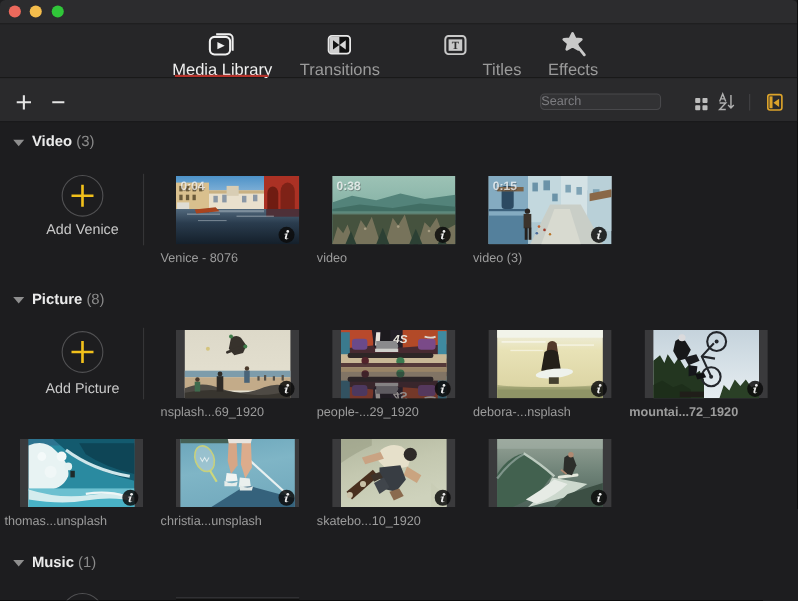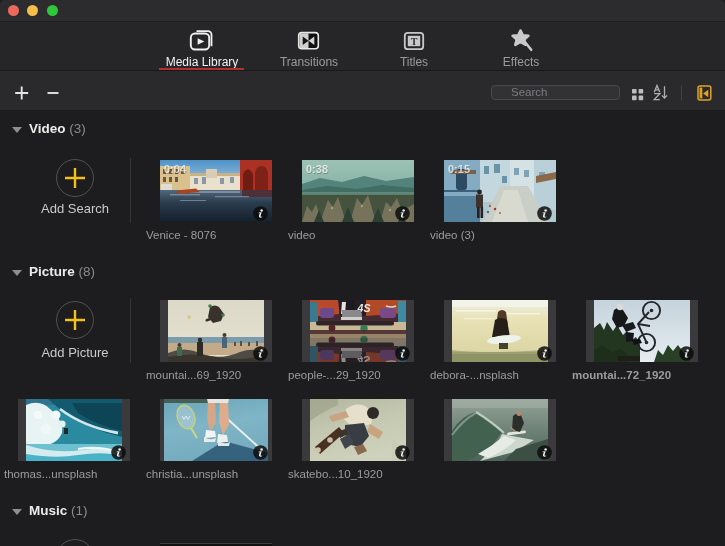--- a/index.html
+++ b/index.html
@@ -1,25 +1,25 @@
 <!DOCTYPE html>
 <html><head>
 <meta charset="utf-8">
 <style>
 html,body{margin:0;padding:0;background:#000;}
 #win{position:relative;width:725px;height:546px;overflow:hidden;background:#1d1d1f;font-family:"Liberation Sans",sans-serif;}
 .abs{position:absolute;}
 #titlebar{left:0;top:0;width:725px;height:21px;background:#2c2c2e;border-bottom:1px solid #1e1e20;border-radius:5px 5px 0 0;}
 .light{position:absolute;top:5px;width:11px;height:11px;border-radius:50%;}
 #tabbar{left:0;top:22px;width:725px;height:48px;background:#262628;border-bottom:1px solid #191919;}
-.tablab{position:absolute;top:33px;width:120px;text-align:center;font-size:12px;color:#9b9b9b;}
+.tablab{position:absolute;top:33px;width:120px;text-align:center;font-size:15px;color:#9b9b9b;}
 .tablab.on{color:#f2f2f2;}
 #underline{position:absolute;left:159px;top:46px;width:85px;height:2px;background:#b2312a;}
 #toolbar{left:0;top:71px;width:725px;height:39px;background:#2a2a2c;border-bottom:1px solid #19191b;}
-#search{position:absolute;left:491px;top:14px;width:108px;height:13px;background:#323234;border:1px solid #48484b;border-radius:4px;font-size:11.5px;color:#7d7d81;line-height:13px;padding-left:19px;}
+#search{position:absolute;left:491px;top:14px;width:108px;height:13px;background:#323234;border:1px solid #48484b;border-radius:4px;font-size:11.5px;color:#7d7d81;line-height:13px;}
 #content{left:0;top:111px;width:725px;height:435px;background:#1d1d1f;}
 .hdr{position:absolute;left:29px;font-size:13.5px;font-weight:700;color:#ebebeb;}
 .hdr span{color:#8a8a8a;font-weight:400;}
 .tri{position:absolute;left:12px;width:0;height:0;border-left:5px solid transparent;border-right:5px solid transparent;border-top:6px solid #8e8e8e;}
 .addc{position:absolute;left:56px;width:36px;height:36px;border:1px solid #515153;border-radius:50%;}
 .addlab{position:absolute;left:15px;width:120px;text-align:center;font-size:13px;color:#c9c9c9;}
 .vsep{position:absolute;left:130px;width:1px;background:#353537;}
 .cap{position:absolute;width:140px;text-align:left;font-size:11.5px;color:#9c9c9c;white-space:nowrap;}
 .tile{position:absolute;width:112px;height:62px;}
 svg{display:block;}
@@ -48,21 +48,21 @@
 
       <rect x="404.8" y="10.8" width="18.4" height="16.4" rx="3" fill="none" stroke="#c9c9c9" stroke-width="1.8"></rect>
       <rect x="407.8" y="13.8" width="12.4" height="10.4" fill="#c9c9c9"></rect>
       <text x="414" y="22.6" font-size="10" font-weight="700" font-family="Liberation Serif,serif" fill="#2e2e2e" text-anchor="middle">T</text>
 
       <path d="M520.5 8.5 L522.8 13.4 L528.4 13.8 L524.2 17.4 L525.7 22.8 L520.5 19.9 L515.3 22.8 L516.8 17.4 L512.6 13.8 L518.2 13.4 Z" fill="#c9c9c9" stroke="#c9c9c9" stroke-width="2.6" stroke-linejoin="round"></path>
       <path d="M524.5 19.5 L531.2 27.8" stroke="#c9c9c9" stroke-width="2.6" stroke-linecap="round"></path>
     </svg>
     <div class="tablab on" style="left:142px;">Media Library</div>
     <div class="tablab" style="left:249px;">Transitions</div>
-    <div class="tablab" style="left:354px;">Titles</div>
+    <div class="tablab" style="left:354px;text-align:right;">Titles</div>
     <div class="tablab" style="left:461px;">Effects</div>
     <div id="underline"></div>
   </div>
   <div id="toolbar" class="abs">
     <svg class="abs" style="left:0;top:0;" width="725" height="39" viewBox="0 0 725 39">
 
       <path d="M21.7 15.5 V28.5 M15.2 22 H28.2" stroke="#e4e4e4" stroke-width="1.9"></path>
       <path d="M47.5 22 H58.5" stroke="#e4e4e4" stroke-width="1.9"></path>
 
       <g fill="#bdbdbd">
@@ -87,21 +87,21 @@
     <div id="search">Search</div>
   </div>
   <div id="content" class="abs">
     <div class="tri" style="top:16px;"></div>
     <div class="hdr" style="top:10px;">Video <span>(3)</span></div>
     <div class="addc" style="top:48px;">
         <svg width="36" height="36">
           <path d="M18 8 V28 M8 18 H28" stroke="#f1c01b" stroke-width="2.4"></path>
         </svg>
       </div>
-    <div class="addlab" style="top:89.5px;">Add Search</div>
+    <div class="addlab" style="top:89.5px;">Add Venice</div>
     <div class="vsep" style="top:47px;height:65px;"></div>
     <svg class="tile" style="left:160px;top:49px;" width="112" height="62" viewBox="0 0 112 62">
       <defs>
         <linearGradient id="v1sky" x1="0" y1="0" x2="0" y2="1">
             <stop offset="0" stop-color="#4d92c8"></stop>
             <stop offset="1" stop-color="#b5d0e6"></stop>
           </linearGradient>
         <linearGradient id="v1wat" x1="0" y1="0" x2="0" y2="1">
             <stop offset="0" stop-color="#51687c"></stop>
             <stop offset="0.4" stop-color="#2a3c4e"></stop>
@@ -393,21 +393,21 @@
         <path d="M46 40 l8 -1 2 4 -8 2 z" fill="#101113"></path>
       </g>
       <g transform="translate(100.5,53.5)">
           <circle r="7.3" fill="#0c0c0c" opacity="0.85"></circle>
           <g fill="#ececec">
             <circle cx="1.1" cy="-3.1" r="1.25"></circle>
             <path d="M-1.8 -0.9 L1.15 -1.35 L0.1 2.6 Q-0.1 3.6 0.9 3.3 L2 2.9 Q0.9 4.4 -0.6 4.1 Q-2 3.8 -1.55 2.2 L-0.75 -0.4 L-1.95 -0.25 Z"></path>
           </g>
         </g>
     </svg>
-    <div class="cap" style="left:146px;top:257.5px;">mountai...69_1920</div>
+    <div class="cap" style="left:146px;top:257.5px;">nsplash...69_1920</div>
     <div class="cap" style="left:288px;top:257.5px;">people-...29_1920</div>
     <div class="cap" style="left:430px;top:257.5px;">debora-...nsplash</div>
     <div class="cap" style="left:572px;top:257.5px;font-weight:bold;">mountai...72_1920</div>
     <svg class="tile" style="left:18px;top:288px;" width="112" height="62" viewBox="0 0 112 62">
       <rect width="112" height="62" fill="#3a3a3c"></rect>
       <g>
         <rect x="8" width="96" height="62" fill="#2a8aa0"></rect>
         <rect x="8" width="96" height="6" fill="#2e7490"></rect>
         <path d="M30 0 H104 V38 Q70 30 46 14 Q37 6 30 0 Z" fill="#135a6e"></path>
         <path d="M54 4 H104 V32 Q78 26 60 14 Z" fill="#0e4556"></path>

